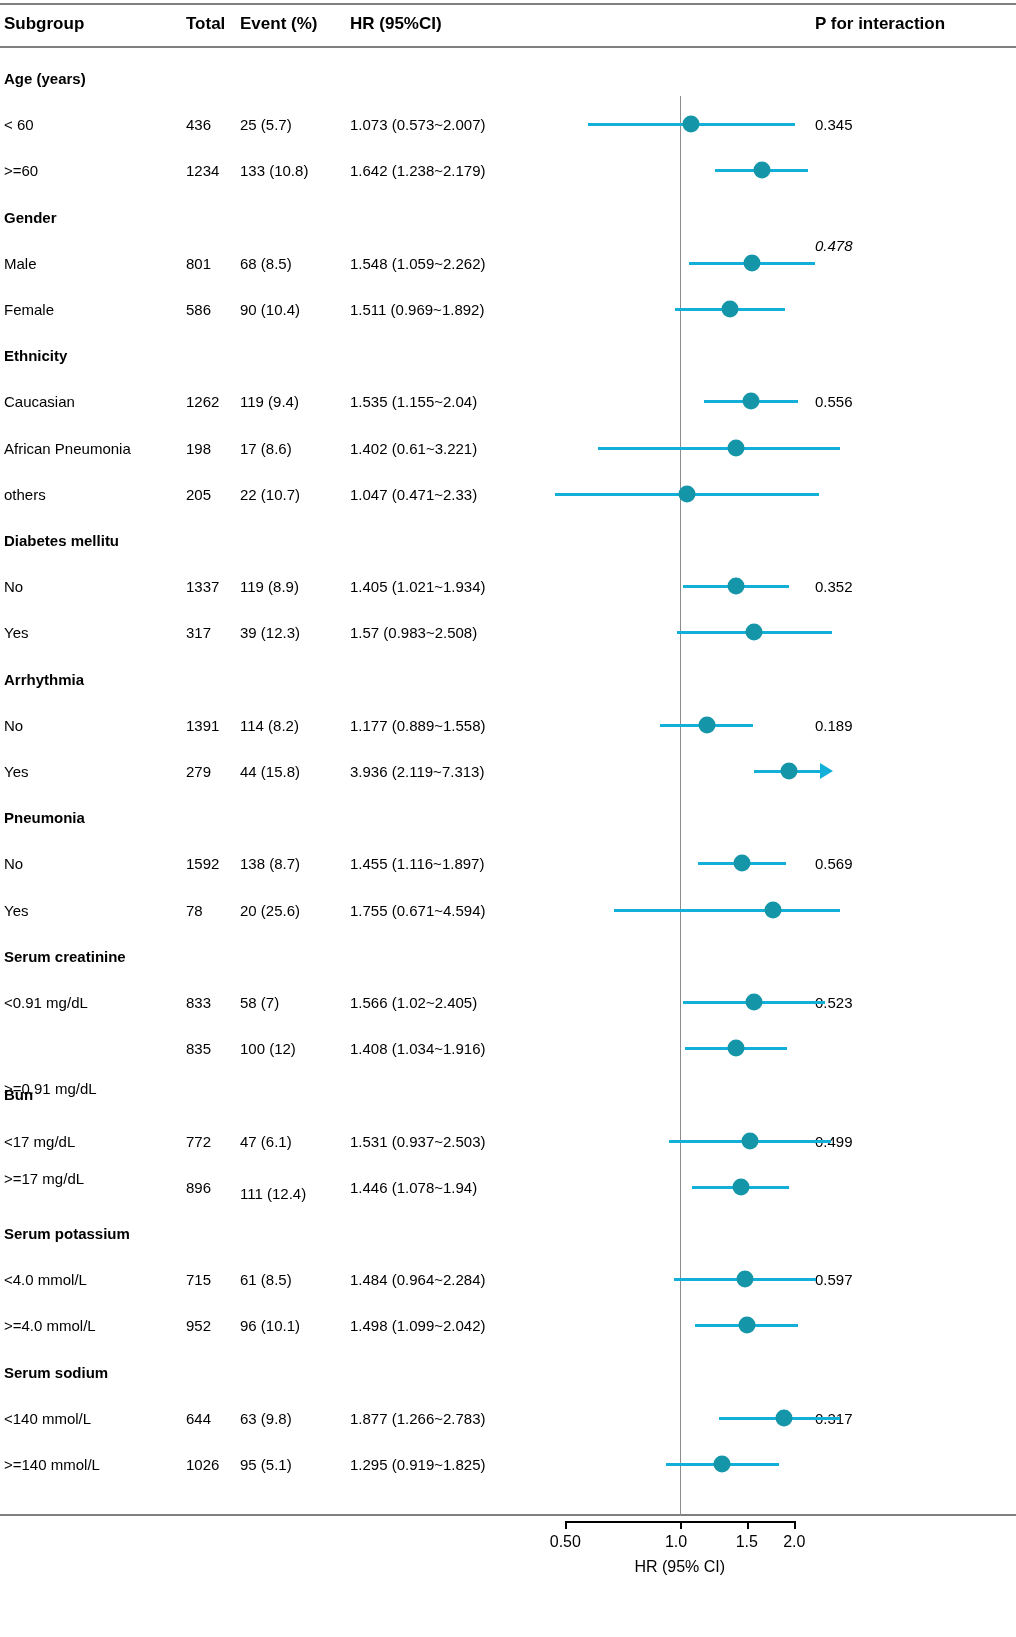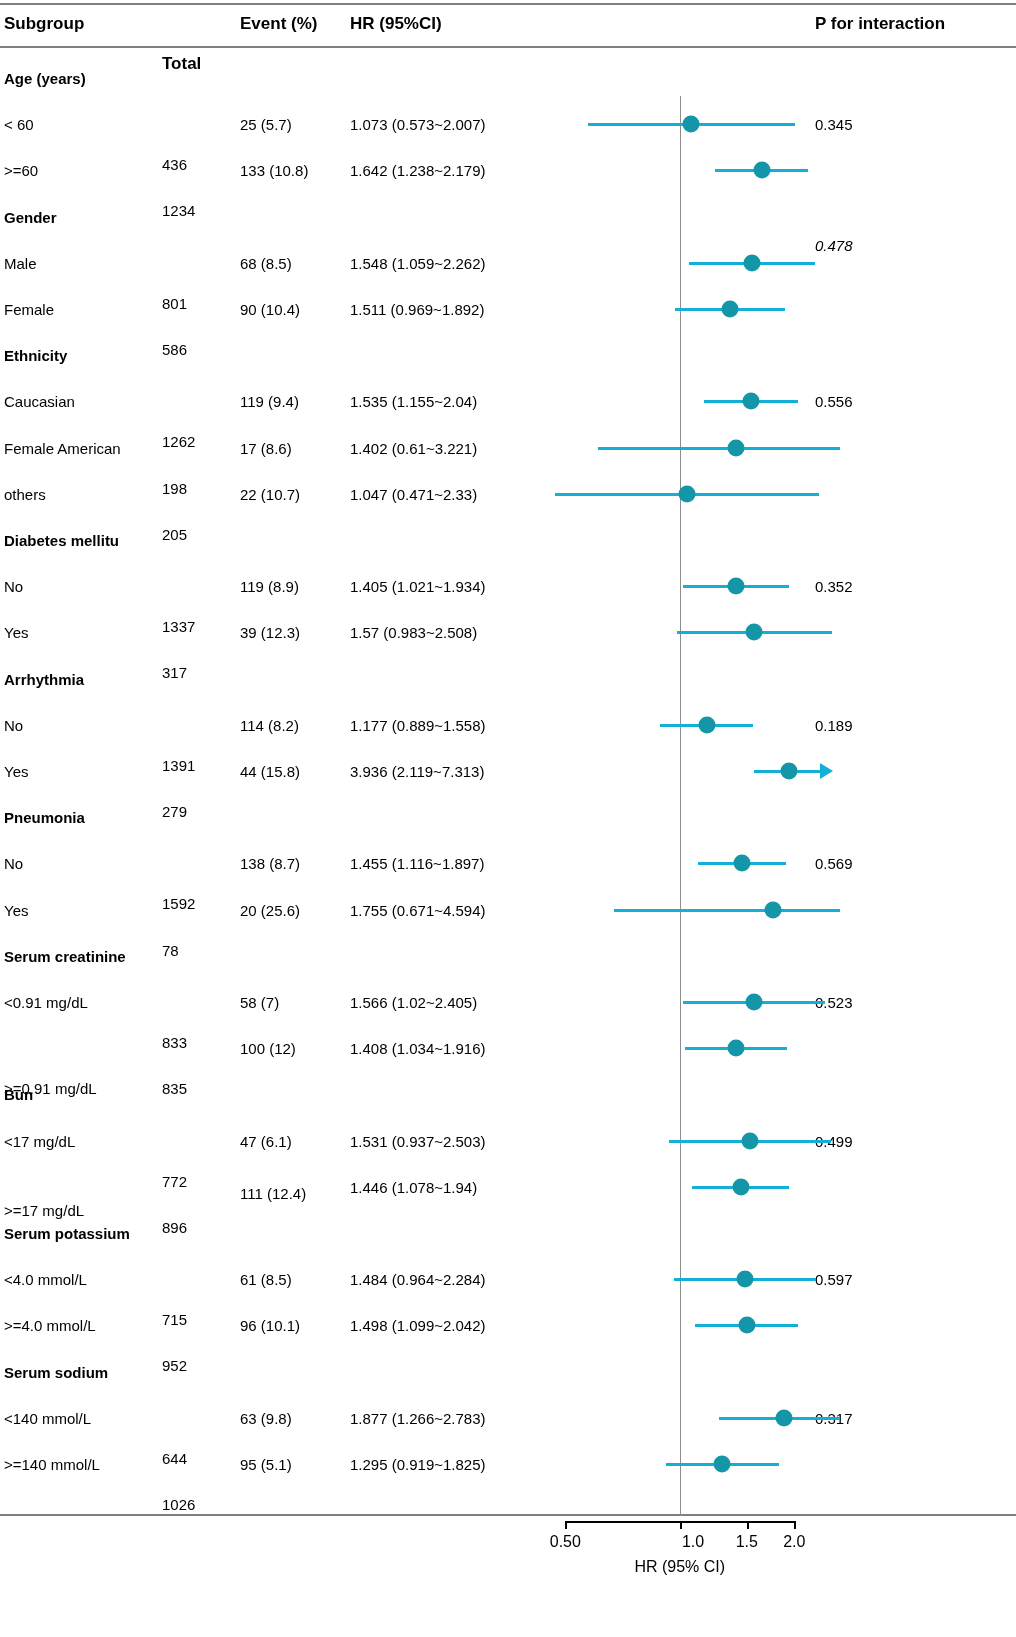--- a/index.html
+++ b/index.html
@@ -37,21 +37,21 @@
     background: #7f7f7f;
   }
   .hdr-cell {
     position: absolute;
     font-size: 17px;
     font-weight: bold;
     white-space: nowrap;
   }
   
   .c-sub   { left: 4px; }
-  .c-total { left: 162px; margin-top: 40px; }
+  .c-total { left: 186px; }
   .c-event { left: 240px; }
   .c-hr    { left: 350px; }
   .c-pint  { left: 815px; }
 
   .row-label {
     position: absolute;
     font-size: 15px;
     white-space: nowrap;
   }
   .group-head {
@@ -164,21 +164,21 @@
       <div class="row-label c-sub" style="top: 301px;">Female</div>
       <div class="row-label c-total" style="top: 301px;">586</div>
       <div class="row-label c-event" style="top: 301px;">90 (10.4)</div>
       <div class="row-label c-hr" style="top: 301px;">1.511 (0.969~1.892)</div>
       <div class="row-label c-sub group-head" style="top: 347.2px;">Ethnicity</div>
       <div class="row-label c-sub" style="top: 393.4px;">Caucasian</div>
       <div class="row-label c-total" style="top: 393.4px;">1262</div>
       <div class="row-label c-event" style="top: 393.4px;">119 (9.4)</div>
       <div class="row-label c-hr" style="top: 393.4px;">1.535 (1.155~2.04)</div>
       <div class="row-label c-pint" style="top: 393.4px;">0.556</div>
-      <div class="row-label c-sub" style="top: 439.6px;">Female American</div>
+      <div class="row-label c-sub" style="top: 439.6px;">African Pneumonia</div>
       <div class="row-label c-total" style="top: 439.6px;">198</div>
       <div class="row-label c-event" style="top: 439.6px;">17 (8.6)</div>
       <div class="row-label c-hr" style="top: 439.6px;">1.402 (0.61~3.221)</div>
       <div class="row-label c-sub" style="top: 485.8px;">others</div>
       <div class="row-label c-total" style="top: 485.8px;">205</div>
       <div class="row-label c-event" style="top: 485.8px;">22 (10.7)</div>
       <div class="row-label c-hr" style="top: 485.8px;">1.047 (0.471~2.33)</div>
       <div class="row-label c-sub group-head" style="top: 532px;">Diabetes mellitu</div>
       <div class="row-label c-sub" style="top: 578.2px;">No</div>
       <div class="row-label c-total" style="top: 578.2px;">1337</div>
@@ -218,21 +218,21 @@
       <div class="row-label c-sub" style="top: 1040.2px; margin-top: 40px;">&gt;=0.91 mg/dL</div>
       <div class="row-label c-total" style="top: 1040.2px;">835</div>
       <div class="row-label c-event" style="top: 1040.2px;">100 (12)</div>
       <div class="row-label c-hr" style="top: 1040.2px;">1.408 (1.034~1.916)</div>
       <div class="row-label c-sub group-head" style="top: 1086.4px;">Bun</div>
       <div class="row-label c-sub" style="top: 1132.6px;">&lt;17 mg/dL</div>
       <div class="row-label c-total" style="top: 1132.6px;">772</div>
       <div class="row-label c-event" style="top: 1132.6px;">47 (6.1)</div>
       <div class="row-label c-hr" style="top: 1132.6px;">1.531 (0.937~2.503)</div>
       <div class="row-label c-pint" style="top: 1132.6px;">0.499</div>
-      <div class="row-label c-sub" style="top: 1202px;">&gt;=17 mg/dL</div>
+      <div class="row-label c-sub" style="top: 1170px;">&gt;=17 mg/dL</div>
       <div class="row-label c-total" style="top: 1178.8px;">896</div>
       <div class="row-label c-event" style="top: 1178.8px; margin-top: 6px;">111 (12.4)</div>
       <div class="row-label c-hr" style="top: 1178.8px;">1.446 (1.078~1.94)</div>
       <div class="row-label c-sub group-head" style="top: 1225px;">Serum potassium</div>
       <div class="row-label c-sub" style="top: 1271.2px;">&lt;4.0 mmol/L</div>
       <div class="row-label c-total" style="top: 1271.2px;">715</div>
       <div class="row-label c-event" style="top: 1271.2px;">61 (8.5)</div>
       <div class="row-label c-hr" style="top: 1271.2px;">1.484 (0.964~2.284)</div>
       <div class="row-label c-pint" style="top: 1271.2px;">0.597</div>
       <div class="row-label c-sub" style="top: 1317.4px;">&gt;=4.0 mmol/L</div>
@@ -297,20 +297,20 @@
       <div class="ci-line" style="left: 145.841px; width: 113.297px; top: 1417px;"></div>
       <div class="ci-point" style="left: 202.482px; top: 1418px;"></div>
     </div>
 
   <div class="axis" id="axis-layer">
     <div class="axis-line" id="axis-line" style="left: 45.3216px; width: 228.938px;"></div>
     <div class="axis-title" id="axis-title" style="left: 159.791px;">HR (95% CI)</div>
   <div class="axis-tick" style="left: 45.3216px;"></div>
       <div class="axis-tick-label" style="left: 45.3216px;">0.50</div>
       <div class="axis-tick" style="left: 159.791px;"></div>
-      <div class="axis-tick-label" style="left: 173px;">1.0</div>
+      <div class="axis-tick-label" style="left: 156px;">1.0</div>
       <div class="axis-tick" style="left: 226.751px;"></div>
       <div class="axis-tick-label" style="left: 226.751px;">1.5</div>
       <div class="axis-tick" style="left: 274.26px;"></div>
       <div class="axis-tick-label" style="left: 274.26px;">2.0</div>
     </div>
 
 </div>
 
 </body></html>

